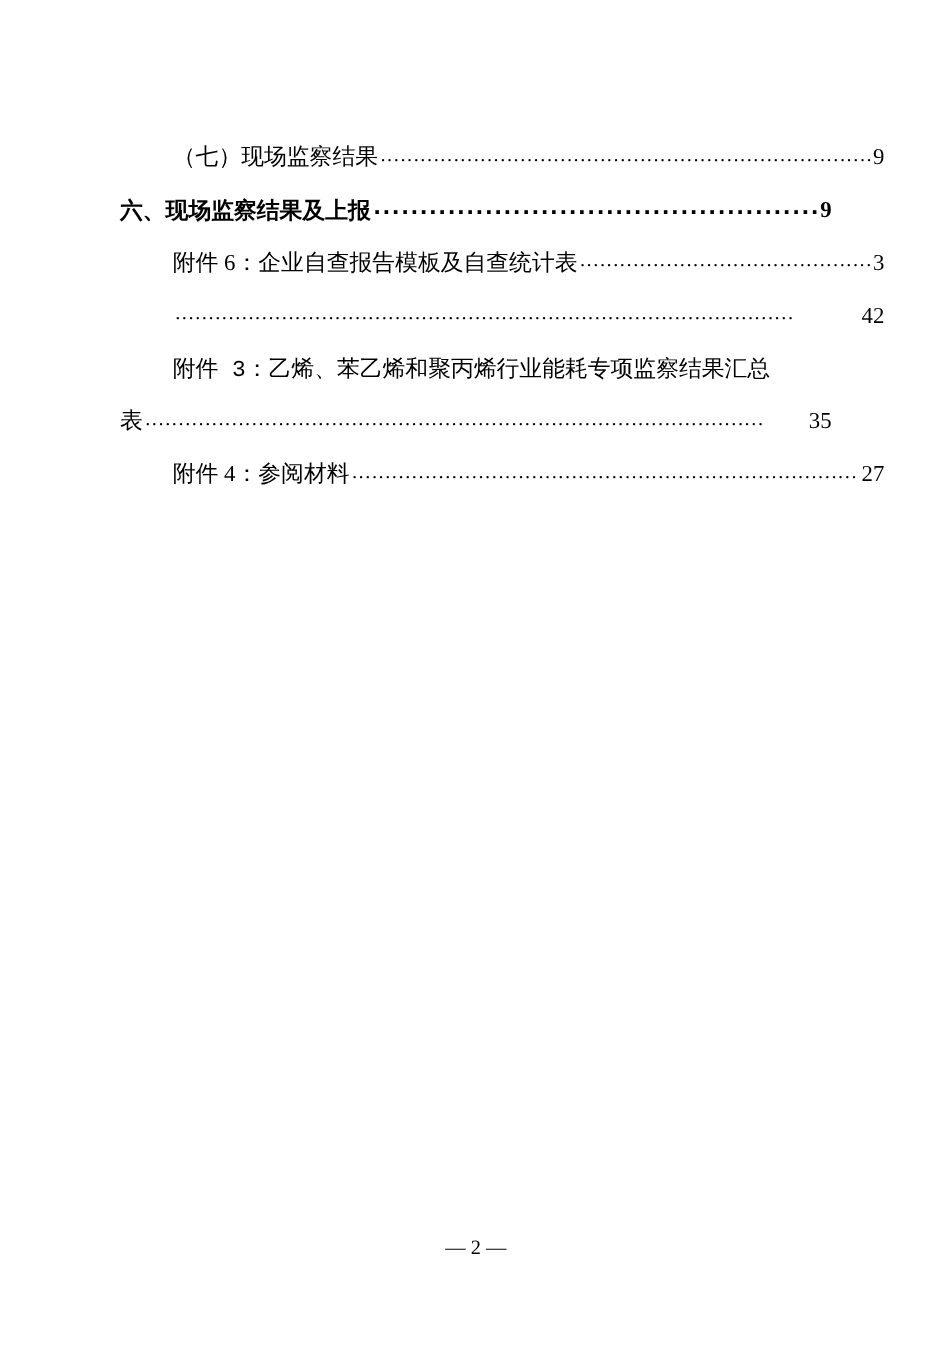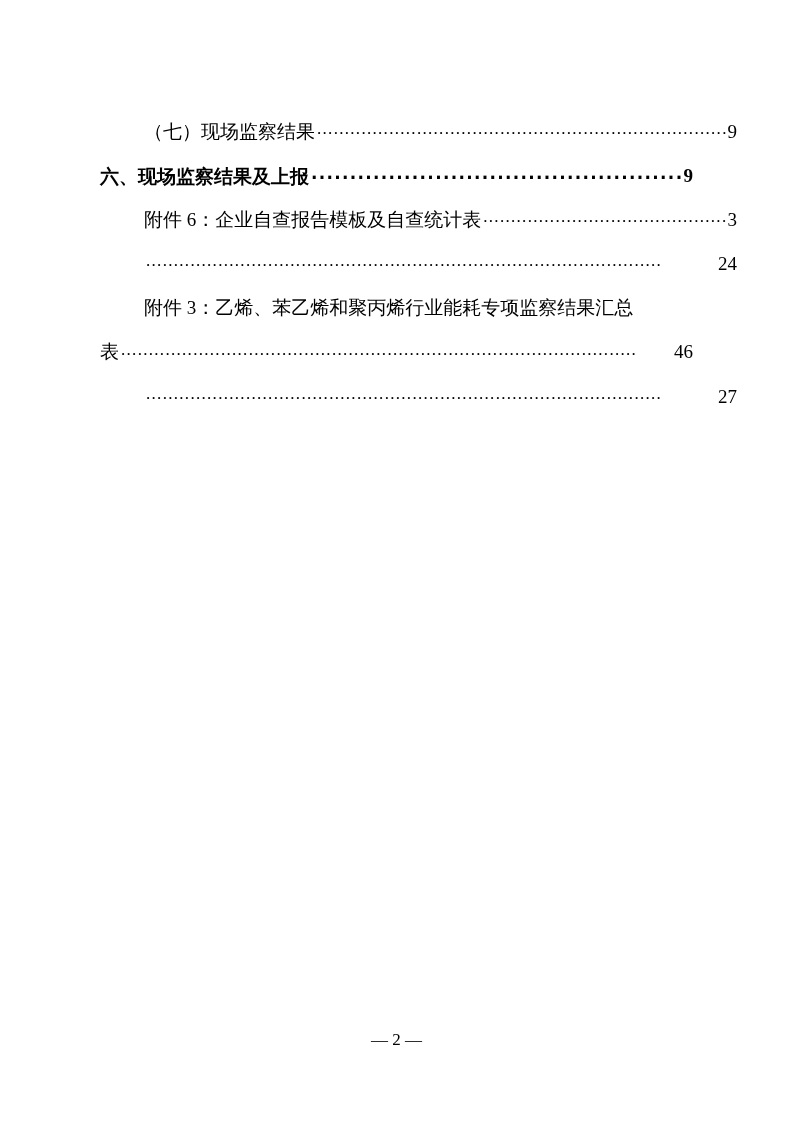--- a/index.html
+++ b/index.html
@@ -68,20 +68,21 @@
 
   
   .toc-entry.wrap {
     display: block;
     white-space: normal;
     line-height: 44px;
   }
   .toc-entry.wrap .line1 {
     display: block;
     padding-left: 44px;
+    font-family: Liberation Mono, monospace;
   }
   .toc-entry.wrap .line2 {
     display: flex;
     align-items: baseline;
     width: 100%;
     padding-left: 0;
   }
 
   .footer {
     position: absolute;
@@ -113,33 +114,34 @@
     </div>
 
     <div class="toc-entry lvl-attach">
       <span class="label">附件 6：企业自查报告模板及自查统计表</span>
       <span class="leader">.............................................................................................</span>
       <span class="page-no">3</span>
     </div>
 
     <div class="toc-entry lvl-attach">
       <span class="leader">.............................................................................................</span>
-      <span class="page-no">24</span>
+      <span class="page-no">42</span>
     </div>
 
     <div class="toc-entry wrap">
       <span class="line1">附件 3：乙烯、苯乙烯和聚丙烯行业能耗专项监察结果汇总</span>
       <span class="line2">
         <span class="label">表</span>
         <span class="leader">.............................................................................................</span>
-        <span class="page-no">46</span>
+        <span class="page-no">35</span>
       </span>
     </div>
 
     <div class="toc-entry lvl-attach">
+      <span class="label">附件 4：参阅材料</span>
       <span class="leader">.............................................................................................</span>
       <span class="page-no">27</span>
     </div>
 
   </div>
 
   <div class="footer">— 2 —</div>
 
 </div>
 

